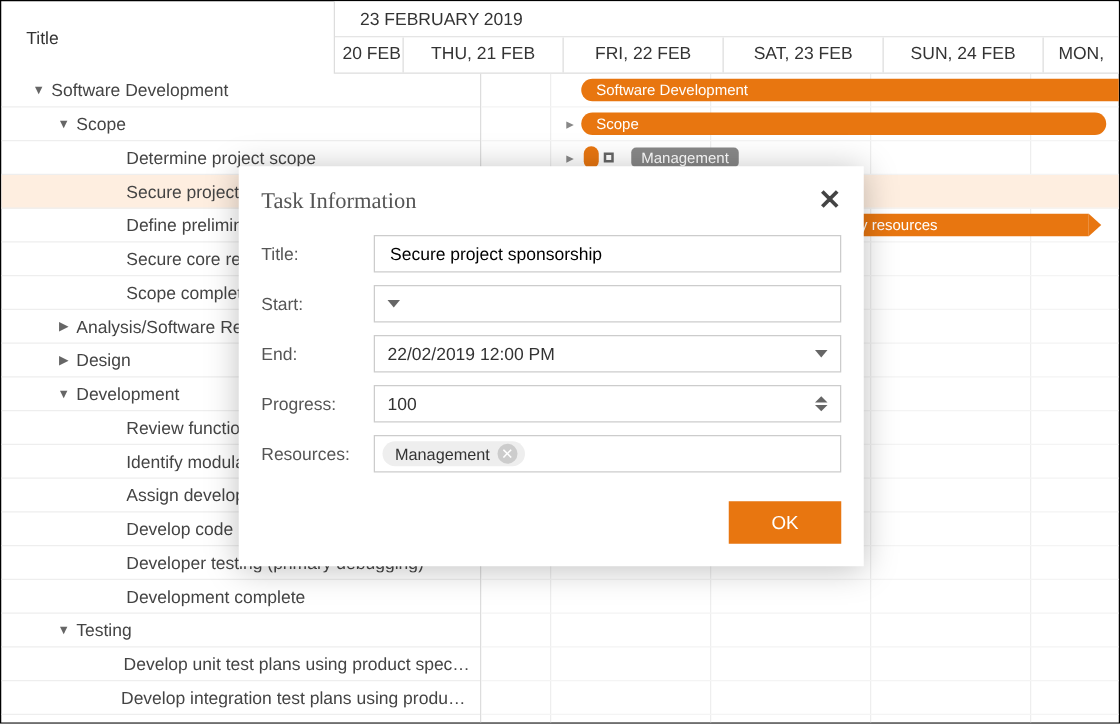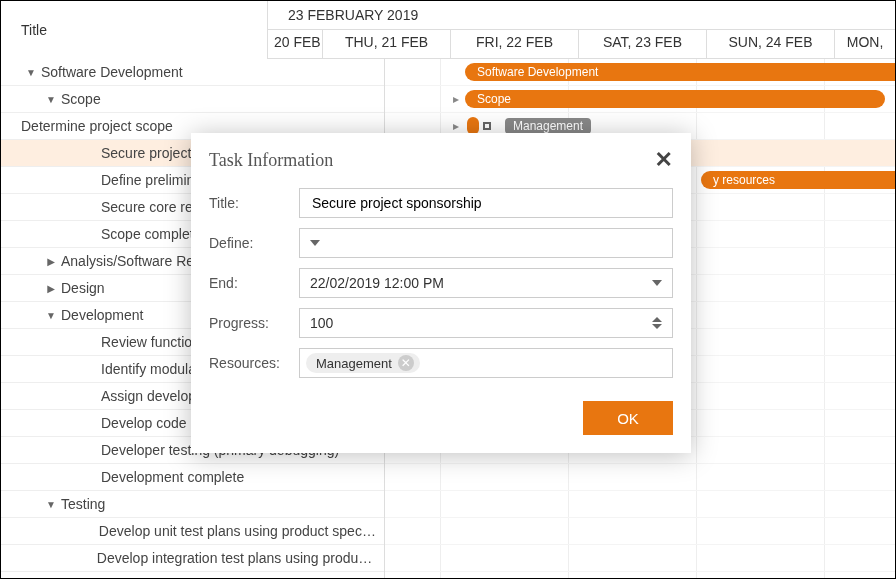--- a/index.html
+++ b/index.html
@@ -252,21 +252,21 @@
   <div class="body">
     <div class="tree" id="tree">
         <div class="row" style="padding-left: 20px;">
           <span class="toggle">▼</span>
           <span class="label">Software Development</span>
         </div>
         <div class="row" style="padding-left: 40px;">
           <span class="toggle">▼</span>
           <span class="label">Scope</span>
         </div>
-        <div class="row" style="">
+        <div class="row" style="padding-left: 80px;">
           <span style="width: 20px; display: inline-block;"></span>
           <span class="label">Determine project scope</span>
         </div>
         <div class="row highlight" style="padding-left: 80px;">
           <span style="width: 20px; display: inline-block;"></span>
           <span class="label">Secure project sponsorship</span>
         </div>
         <div class="row" style="padding-left: 80px;">
           <span style="width: 20px; display: inline-block;"></span>
           <span class="label">Define preliminary resources</span>
@@ -341,21 +341,21 @@
           <div class="bar" style="left: 80px; width: 420px;">Scope</div>
         </div>
         <div class="row" style="border-bottom: 1px solid rgb(244, 244, 244);">
           <span class="indent-handle" style="left: 68px;">▸</span>
           <div class="mini-marker" style="left: 82px;"></div>
           <div class="small-square" style="left: 98px; top: 9px;"></div>
           <div class="tag" style="left: 120px;">Management</div>
         </div>
         <div class="row highlight" style="border-bottom: 1px solid rgb(244, 244, 244);"></div>
         <div class="row" style="border-bottom: 1px solid rgb(244, 244, 244);">
-          <div class="bar" style="left: 316px; width: 195px; border-top-right-radius: 0px; border-bottom-right-radius: 0px;">y resources<span style="position: absolute; right: -10px; width: 0px; height: 0px; border-top: 9px solid transparent; border-bottom: 9px solid transparent; border-left: 10px solid rgb(232, 118, 16);"></span></div>
+          <div class="bar" style="left: 291px; width: 195px; border-top-right-radius: 0px; border-bottom-right-radius: 0px;">y resources<span style="position: absolute; right: -10px; width: 0px; height: 0px; border-top: 9px solid transparent; border-bottom: 9px solid transparent; border-left: 10px solid rgb(232, 118, 16);"></span></div>
         </div>
         <div class="row" style="border-bottom: 1px solid rgb(244, 244, 244);"></div>
         <div class="row" style="border-bottom: 1px solid rgb(244, 244, 244);"></div>
         <div class="row" style="border-bottom: 1px solid rgb(244, 244, 244);"></div>
         <div class="row" style="border-bottom: 1px solid rgb(244, 244, 244);"></div>
         <div class="row" style="border-bottom: 1px solid rgb(244, 244, 244);"></div>
         <div class="row" style="border-bottom: 1px solid rgb(244, 244, 244);"></div>
         <div class="row" style="border-bottom: 1px solid rgb(244, 244, 244);"></div>
         <div class="row" style="border-bottom: 1px solid rgb(244, 244, 244);"></div>
         <div class="row" style="border-bottom: 1px solid rgb(244, 244, 244);"></div>
@@ -374,21 +374,21 @@
     </div>
 
     <div class="form-row">
       <div class="form-label">Title:</div>
       <div class="form-input">
         <input value="Secure project sponsorship" style="">
       </div>
     </div>
 
     <div class="form-row">
-      <div class="form-label">Define:</div>
+      <div class="form-label">Start:</div>
       <div class="form-input">
         <span class="caret-down"></span>
       </div>
     </div>
 
     <div class="form-row">
       <div class="form-label">End:</div>
       <div class="form-input">
         <span>22/02/2019 12:00 PM</span>
         <span class="caret-down"></span>

